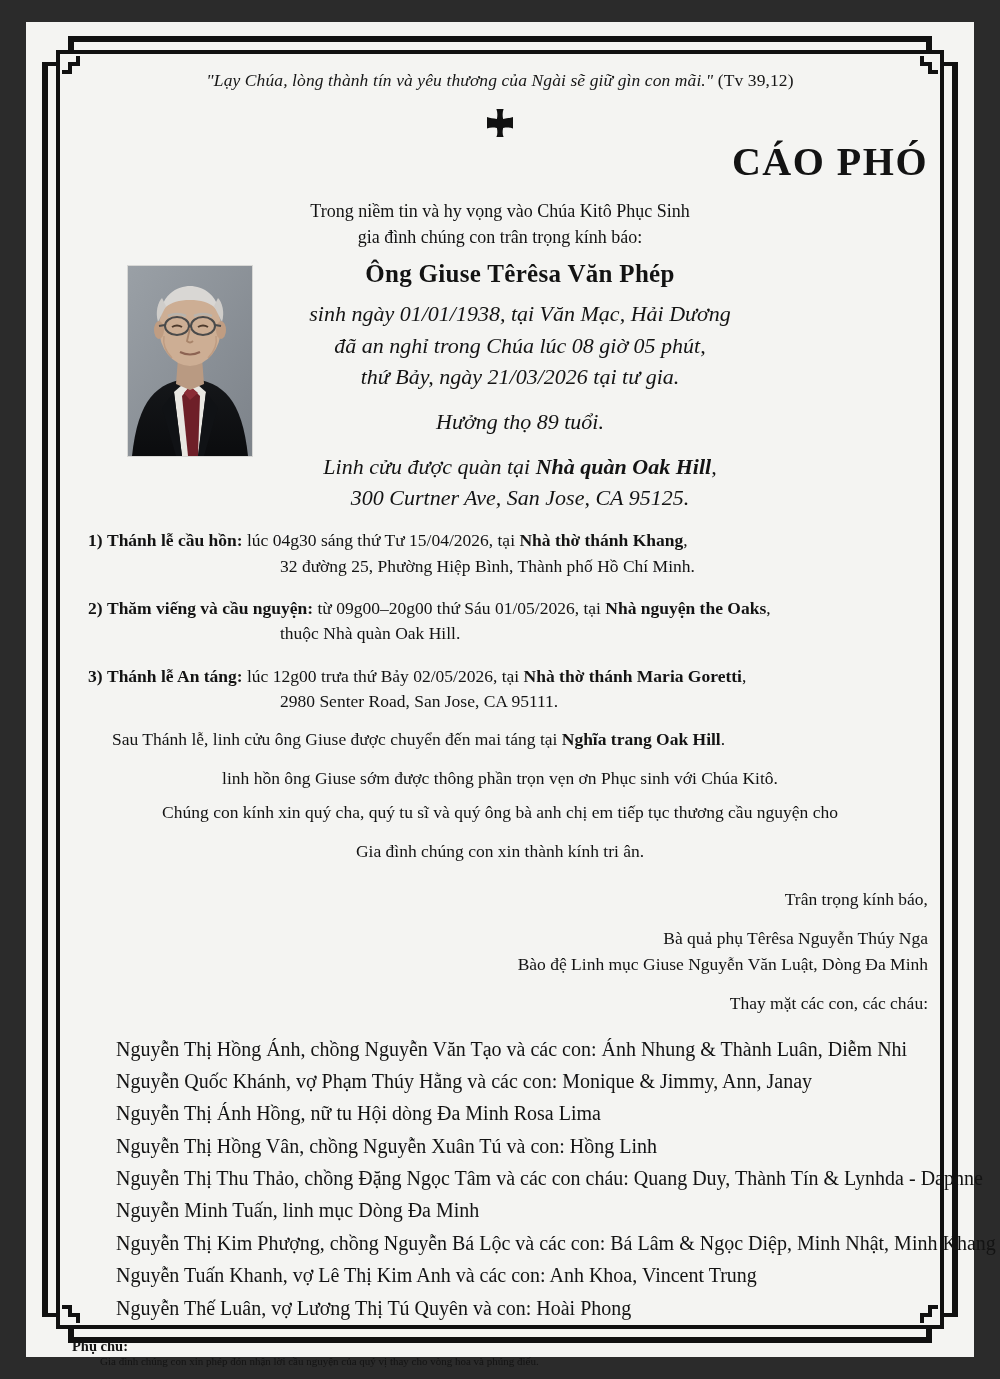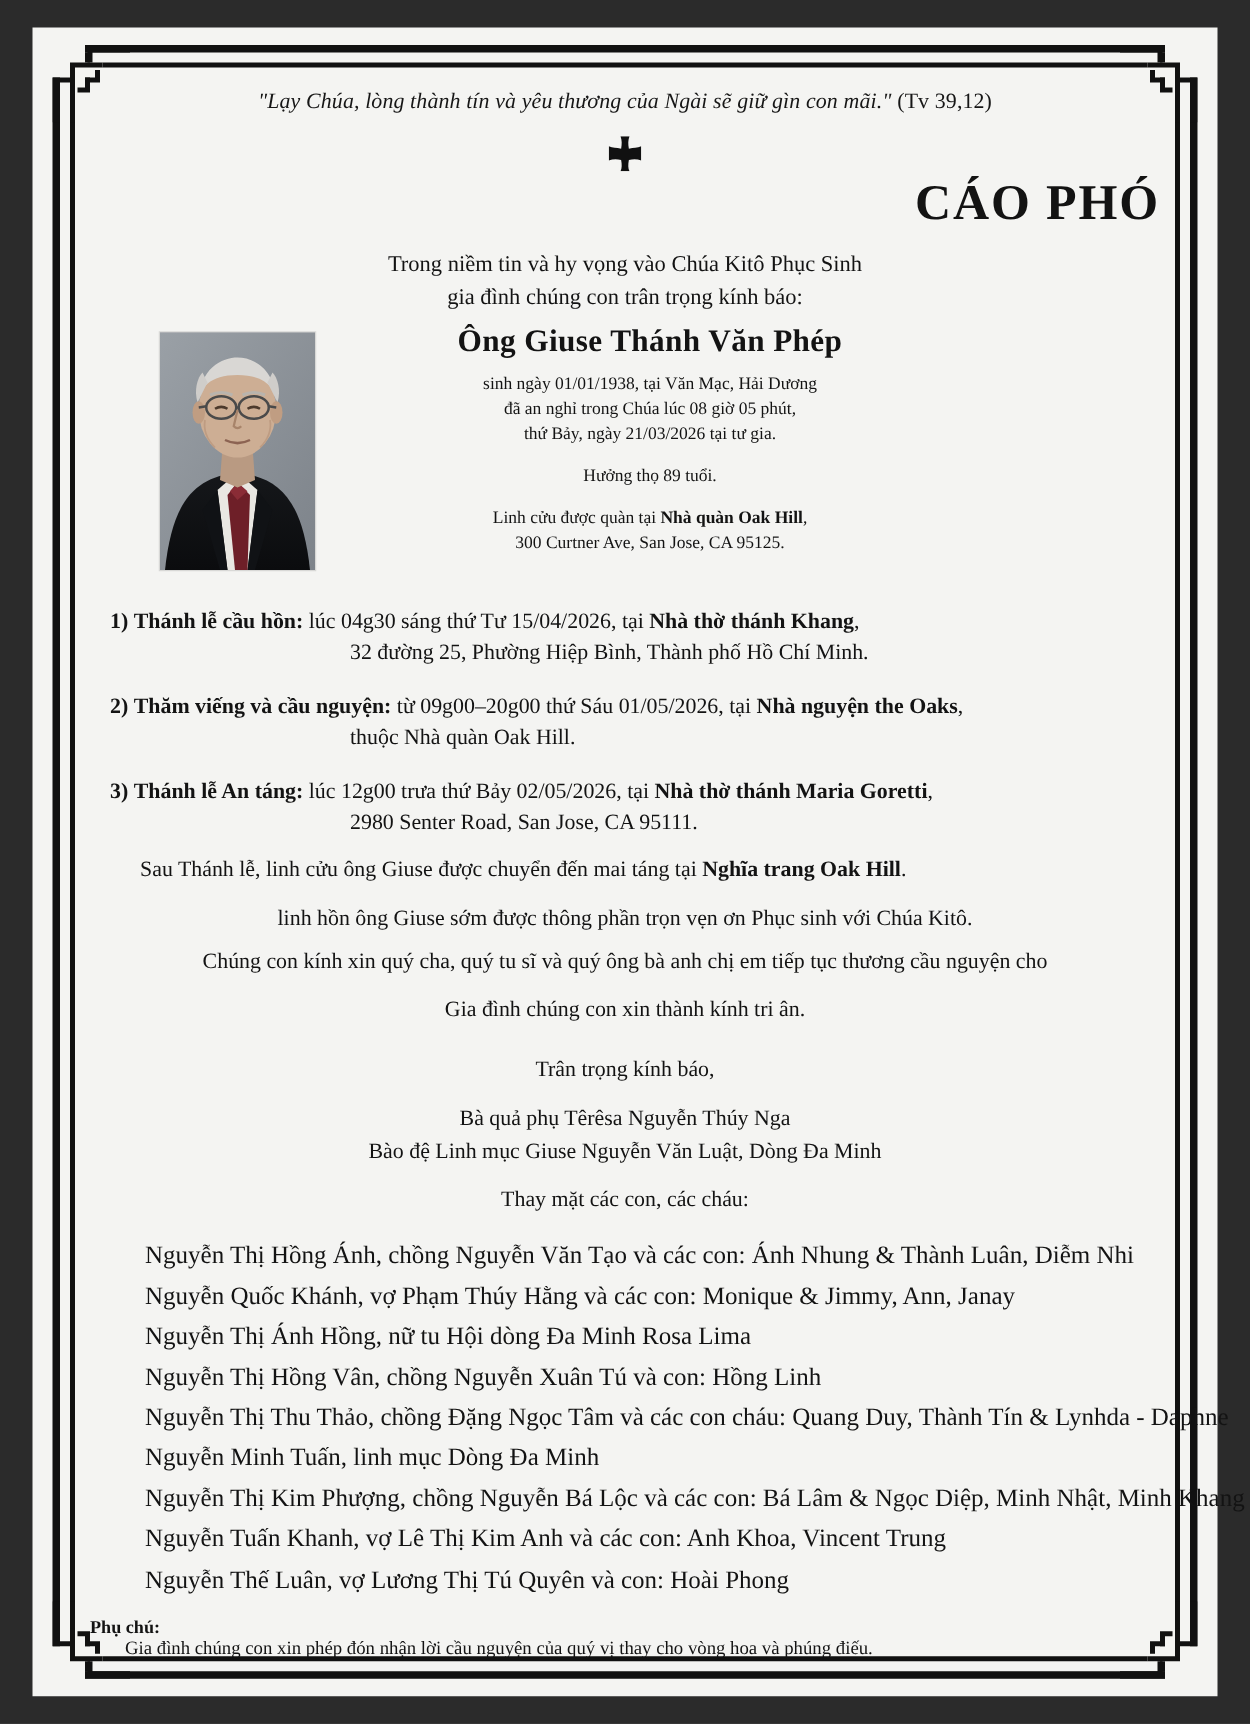--- a/index.html
+++ b/index.html
@@ -108,21 +108,21 @@
   }
   .photo svg { display: block; }
 
   .deceased { text-align: center; padding-left: 40px; }
   .dname {
     font-size: 25px;
     font-weight: bold;
     letter-spacing: .3px;
     margin-bottom: 10px;
   }
-  .dline { font-size: 14px; line-height: 1.44; }
+  .dline { font-size: 22px; line-height: 1.44; font-style: italic; }
   .dgap { height: 13px; }
 
   .prog-title {
     text-align: center;
     font-size: 24px;
     font-weight: bold;
     margin-top: 26px;
     letter-spacing: .2px;
   }
 
@@ -140,29 +140,29 @@
   }
 
   .para {
     text-align: center;
     font-size: 17.5px;
     line-height: 1.46;
     margin-top: 8px;
   }
   .para.tight { margin-top: 14px; }
 
-  .signoff { text-align: center; font-size: 17.5px; line-height: 1.45; margin-top: 22px; }
+  .signoff { text-align: right; font-size: 17.5px; line-height: 1.45; margin-top: 22px; }
   .signoff .sp { height: 14px; }
 
   .family { margin-top: 16px; padding-left: 8px; }
   .family-line { font-size: 20px; line-height: 1.62; white-space: nowrap; margin-left: 36px; }
 
   .note { margin-top: 14px; padding-left: 0px; }
   .note-title { font-size: 14.5px; font-weight: bold; }
-  .note-body { font-size: 15px; padding-left: 28px; }
+  .note-body { font-size: 11px; padding-left: 28px; }
 </style>
 </head>
 <body>
 
 <div id="page-sheet">
 
   <div id="frame">
     <div class="frame-line f-out-top"></div>
     <div class="frame-line f-out-bottom"></div>
     <div class="frame-line f-out-left"></div>
@@ -293,21 +293,21 @@
           <path d="M62 62 L59 75 Q62 78 65 75" stroke="#a8846a" stroke-width="1.8" fill="none"></path>
 
           <path d="M52 86 Q62 91 72 86" stroke="#8c6352" stroke-width="2" fill="none"></path>
 
           <path d="M36 70 Q34 82 44 92" stroke="#b8947a" stroke-width="1.4" fill="none" opacity="0.7"></path>
           <path d="M88 70 Q90 82 80 92" stroke="#b8947a" stroke-width="1.4" fill="none" opacity="0.7"></path>
         </svg>
       </div>
 
       <div class="deceased">
-        <div class="dname">Ông Giuse Thánh Văn Phép</div>
+        <div class="dname">Ông Giuse Têrêsa Văn Phép</div>
         <div class="dline">sinh ngày 01/01/1938, tại Văn Mạc, Hải Dương</div>
         <div class="dline">đã an nghỉ trong Chúa lúc 08 giờ 05 phút,</div>
         <div class="dline">thứ Bảy, ngày 21/03/2026 tại tư gia.</div>
         <div class="dgap"></div>
         <div class="dline">Hưởng thọ 89 tuổi.</div>
         <div class="dgap"></div>
         <div class="dline">
           <span>Linh cửu được quàn tại </span><b>Nhà quàn Oak Hill</b><span>,</span>
         </div>
         <div class="dline">300 Curtner Ave, San Jose, CA 95125.</div>

